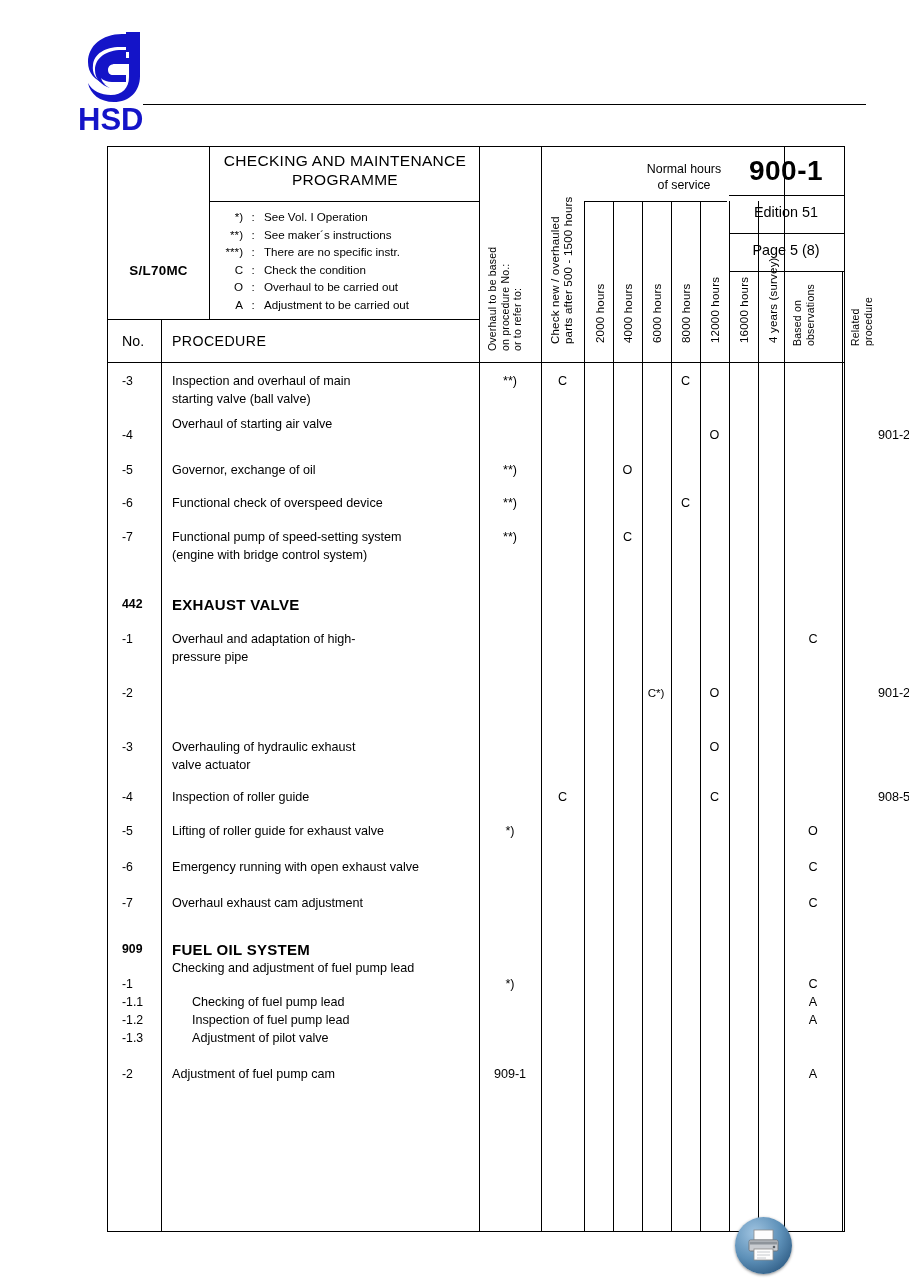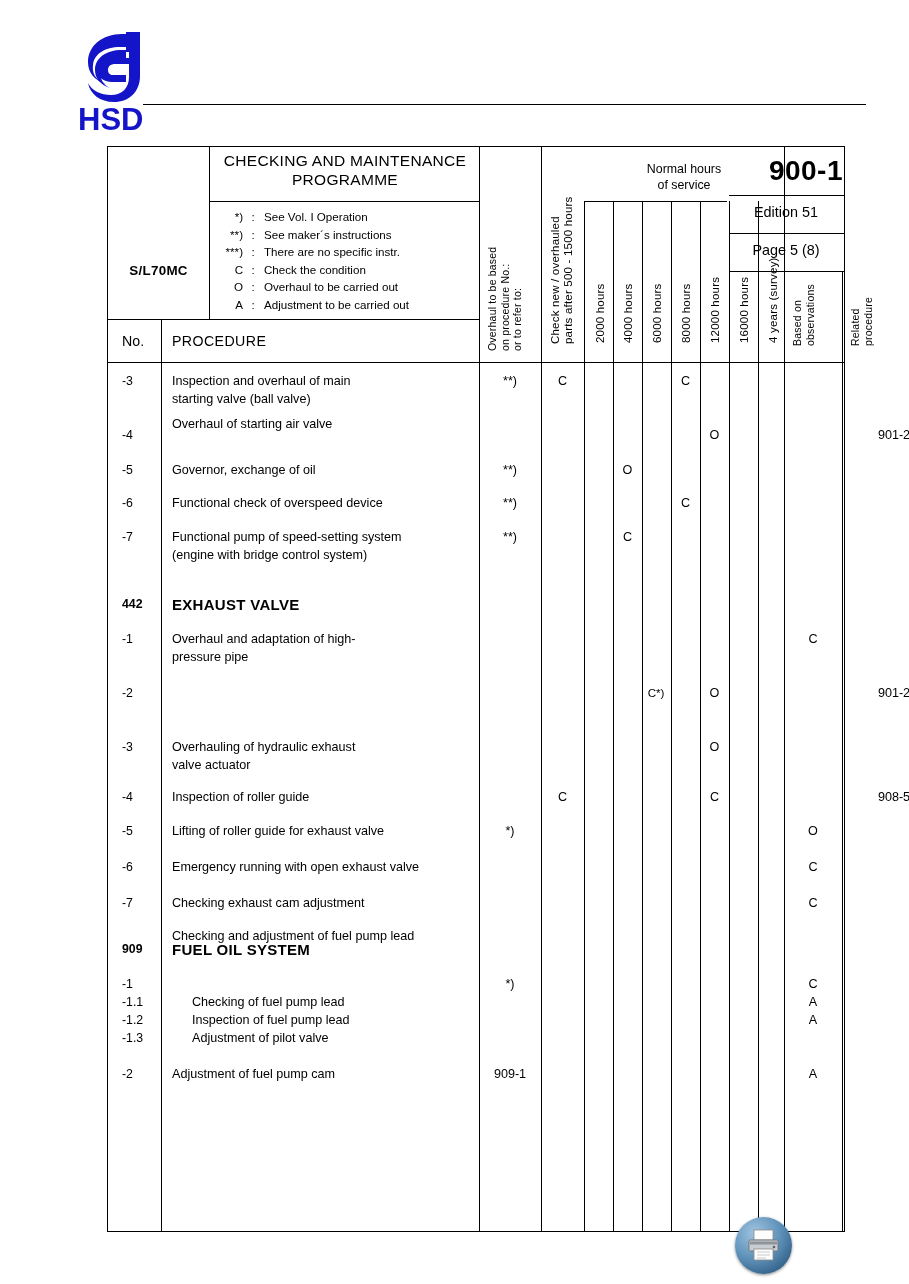--- a/index.html
+++ b/index.html
@@ -162,21 +162,21 @@
 
   <div class="vlabel" style="left:683px;top:199px;">
     <div>Based on</div>
     <div>observations</div>
   </div>
   <div class="vlabel" style="left:741px;top:199px;">
     <div>Related</div>
     <div>procedure</div>
   </div>
 
-  <div class="cell" style="left:621px;top:8px;width:114px;text-align:right;font-size:28px;font-weight:bold;letter-spacing:.5px;">
+  <div class="cell" style="left:621px;top:8px;width:114px;text-align:center;font-size:28px;font-weight:bold;letter-spacing:.5px;">
     <span>900-1</span>
   </div>
   <div class="cell" style="left:621px;top:57px;width:114px;text-align:center;font-size:14.4px;">
     <span>Edition 51</span>
   </div>
   <div class="cell" style="left:621px;top:95px;width:114px;text-align:center;font-size:14.4px;">
     <span>Page 5 (8)</span>
   </div>
 
   <div class="hline" style="top:54px;left:101px;right:365px;"></div>
@@ -279,31 +279,31 @@
   <div class="mark" style="left:676px;top:677px;width:58px;">O</div>
 
   <div class="num" style="left:14px;top:713px;">-6</div>
   <div class="proc" style="left:64px;top:712px;">
     <div>Emergency running with open exhaust valve</div>
   </div>
   <div class="mark" style="left:676px;top:713px;width:58px;">C</div>
 
   <div class="num" style="left:14px;top:749px;">-7</div>
   <div class="proc" style="left:64px;top:748px;">
-    <div>Checking exhaust cam adjustment</div>
+    <div>Overhaul exhaust cam adjustment</div>
   </div>
   <div class="mark" style="left:676px;top:749px;width:58px;">C</div>
 
   <div class="num" style="left:14px;top:795px;font-weight:bold;">909</div>
   <div class="proc bold" style="left:64px;top:794px;">
     <div>FUEL OIL SYSTEM</div>
   </div>
 
   <div class="num" style="left:14px;top:830px;">-1</div>
-  <div class="proc" style="left:64px;top:781px;">
+  <div class="proc" style="left:64px;top:813px;">
     <div>Checking and adjustment of fuel pump lead</div>
   </div>
   <div class="mark" style="left:371px;top:830px;width:62px;">*)</div>
   <div class="mark" style="left:676px;top:830px;width:58px;">C</div>
 
   <div class="num" style="left:14px;top:848px;">-1.1</div>
   <div class="proc indent" style="left:64px;top:847px;">
     <div>Checking of fuel pump lead</div>
   </div>
   <div class="mark" style="left:676px;top:848px;width:58px;">A</div>

